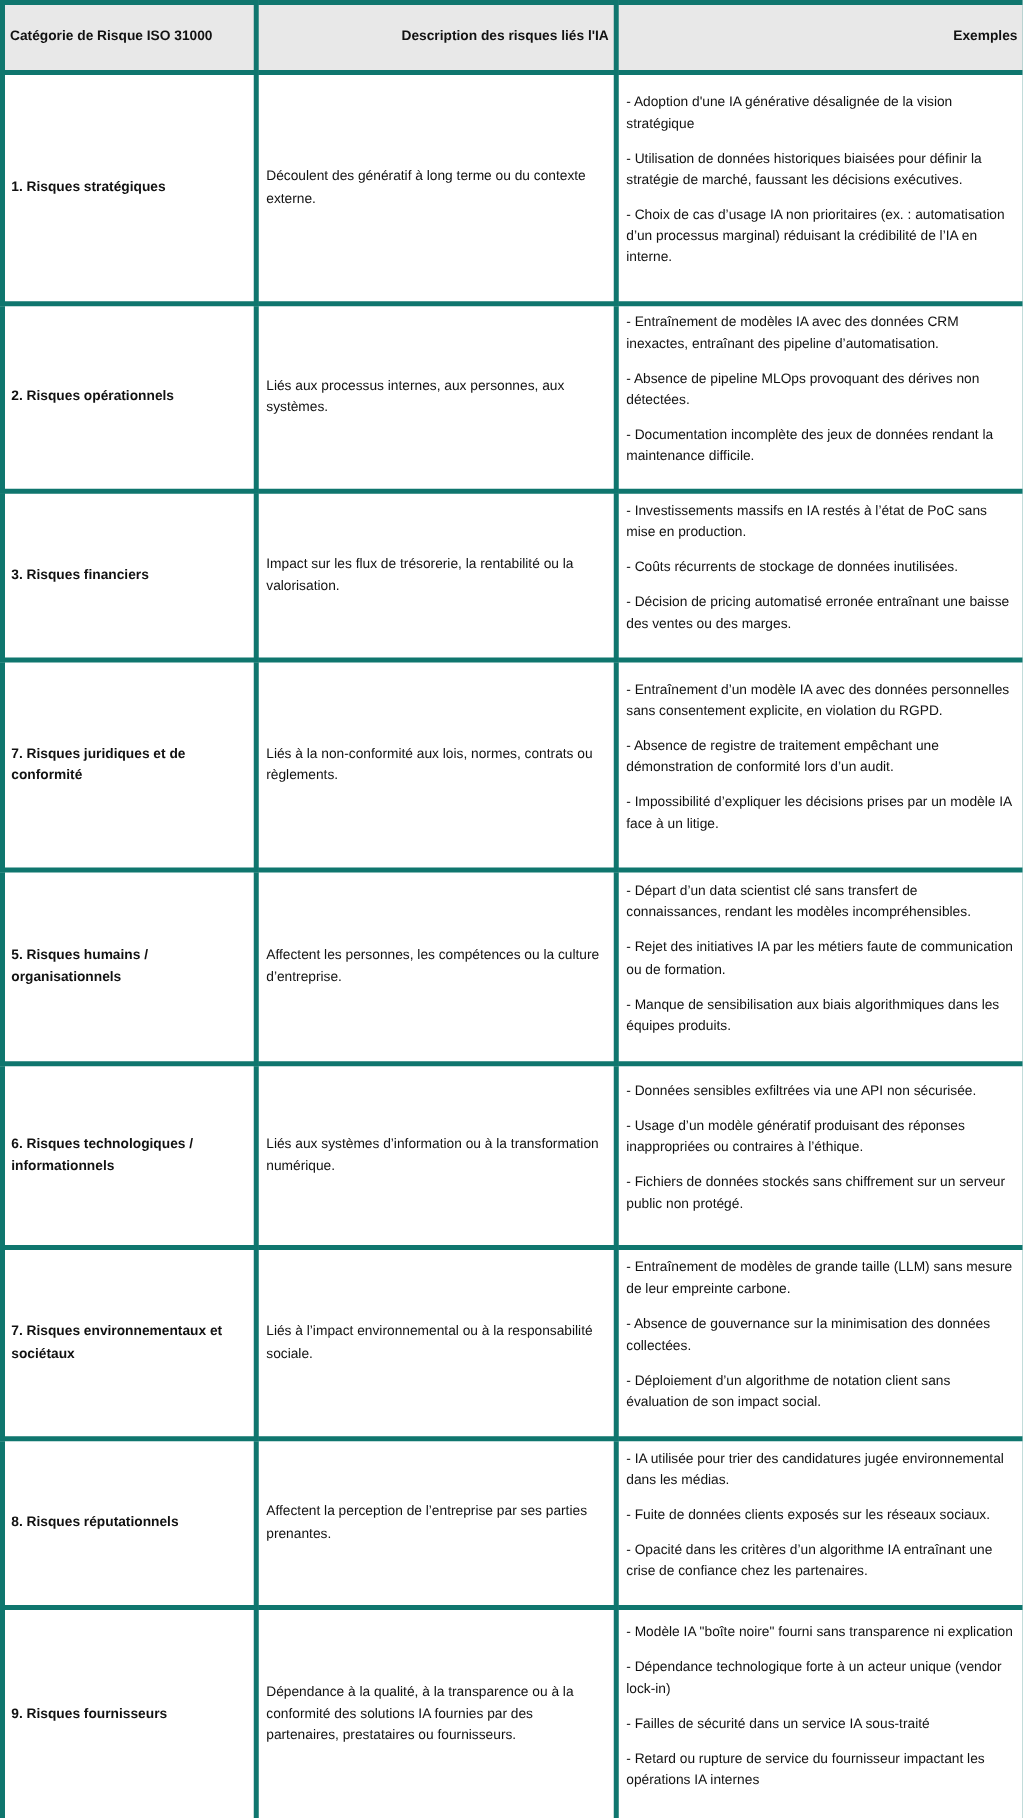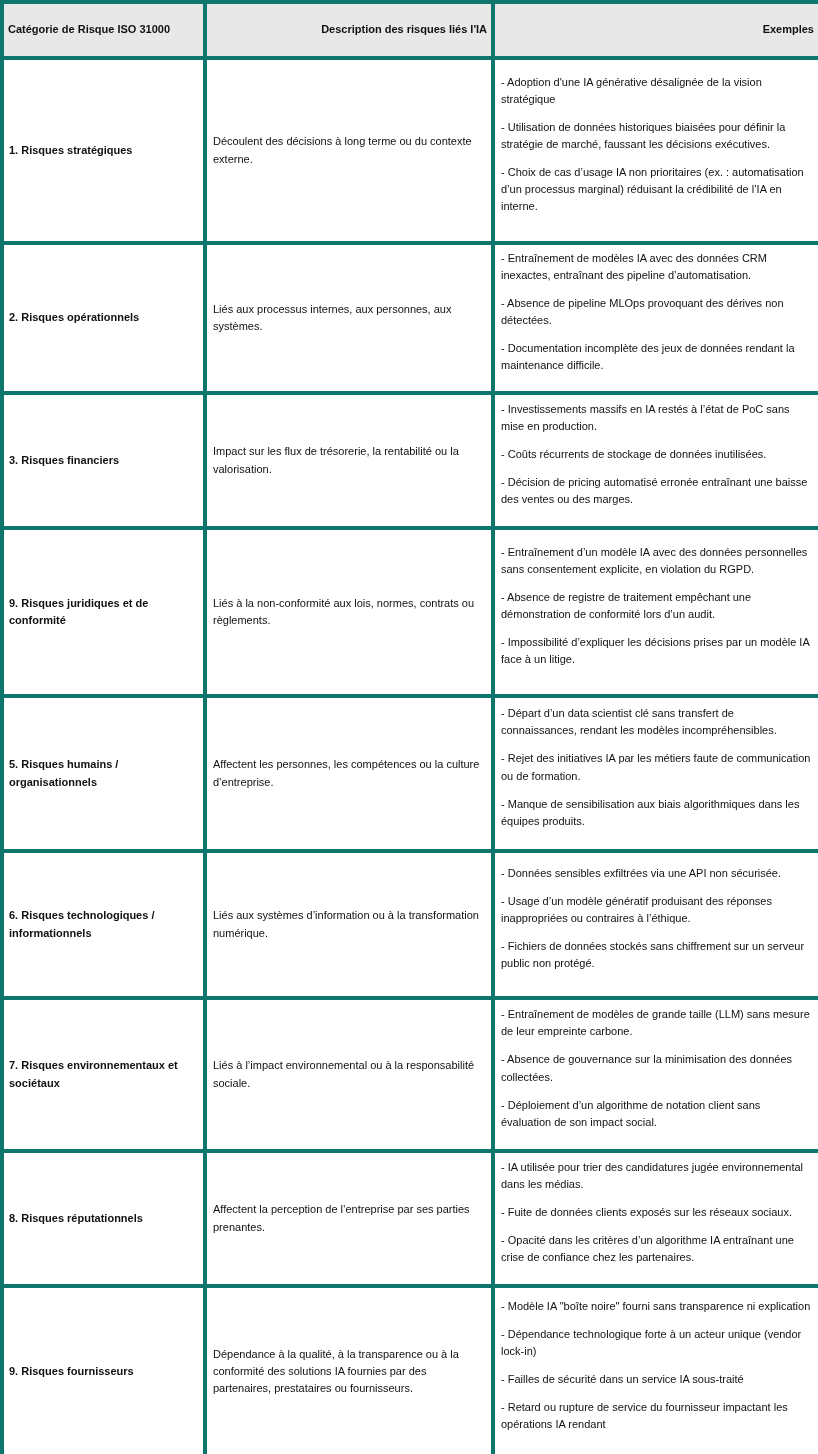--- a/index.html
+++ b/index.html
@@ -76,21 +76,21 @@
     <thead>
       <tr>
         <th class="h-cat">Catégorie de Risque ISO 31000</th>
         <th>Description des risques liés l'IA</th>
         <th>Exemples</th>
       </tr>
     </thead>
     <tbody>
         <tr style="height: 185px;">
           <td class="cat-cell">1. Risques stratégiques</td>
-          <td class="desc-cell">Découlent des décisions à long terme ou du contexte externe.</td>
+          <td class="desc-cell">Découlent des génératif à long terme ou du contexte externe.</td>
           <td class="ex-cell">
             <p>- Adoption d'une IA générative désalignée de la vision stratégique</p>
             <p>- Utilisation de données historiques biaisées pour définir la stratégie de marché, faussant les décisions exécutives.</p>
             <p>- Choix de cas d’usage IA non prioritaires (ex. : automatisation d’un processus marginal) réduisant la crédibilité de l’IA en interne.</p>
           </td>
         </tr>
         <tr style="height: 150px;">
           <td class="cat-cell">2. Risques opérationnels</td>
           <td class="desc-cell">Liés aux processus internes, aux personnes, aux systèmes.</td>
           <td class="ex-cell">
@@ -102,21 +102,21 @@
         <tr style="height: 135px;">
           <td class="cat-cell">3. Risques financiers</td>
           <td class="desc-cell">Impact sur les flux de trésorerie, la rentabilité ou la valorisation.</td>
           <td class="ex-cell">
             <p>- Investissements massifs en IA restés à l’état de PoC sans mise en production.</p>
             <p>- Coûts récurrents de stockage de données inutilisées.</p>
             <p>- Décision de pricing automatisé erronée entraînant une baisse des ventes ou des marges.</p>
           </td>
         </tr>
         <tr style="height: 168px;">
-          <td class="cat-cell">9. Risques juridiques et de conformité</td>
+          <td class="cat-cell">7. Risques juridiques et de conformité</td>
           <td class="desc-cell">Liés à la non-conformité aux lois, normes, contrats ou règlements.</td>
           <td class="ex-cell">
             <p>- Entraînement d’un modèle IA avec des données personnelles sans consentement explicite, en violation du RGPD.</p>
             <p>- Absence de registre de traitement empêchant une démonstration de conformité lors d’un audit.</p>
             <p>- Impossibilité d’expliquer les décisions prises par un modèle IA face à un litige.</p>
           </td>
         </tr>
         <tr style="height: 155px;">
           <td class="cat-cell">5. Risques humains / organisationnels</td>
           <td class="desc-cell">Affectent les personnes, les compétences ou la culture d’entreprise.</td>
@@ -153,18 +153,18 @@
             <p>- Opacité dans les critères d’un algorithme IA entraînant une crise de confiance chez les partenaires.</p>
           </td>
         </tr>
         <tr style="height: 171px;">
           <td class="cat-cell">9. Risques fournisseurs</td>
           <td class="desc-cell">Dépendance à la qualité, à la transparence ou à la conformité des solutions IA fournies par des partenaires, prestataires ou fournisseurs.</td>
           <td class="ex-cell">
             <p>- Modèle IA "boîte noire" fourni sans transparence ni explication</p>
             <p>- Dépendance technologique forte à un acteur unique (vendor lock-in)</p>
             <p>- Failles de sécurité dans un service IA sous-traité</p>
-            <p>- Retard ou rupture de service du fournisseur impactant les opérations IA rendant</p>
+            <p>- Retard ou rupture de service du fournisseur impactant les opérations IA internes</p>
           </td>
         </tr>
       </tbody>
   </table>
 </div>
 
 </body></html>

